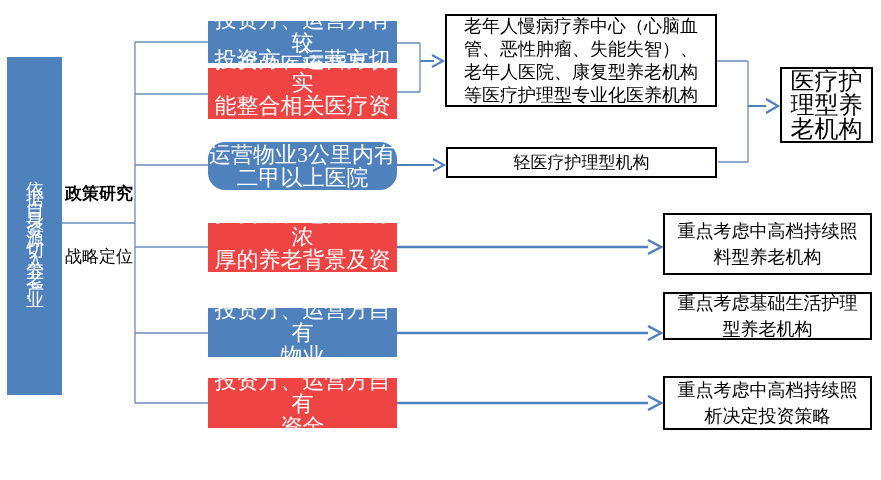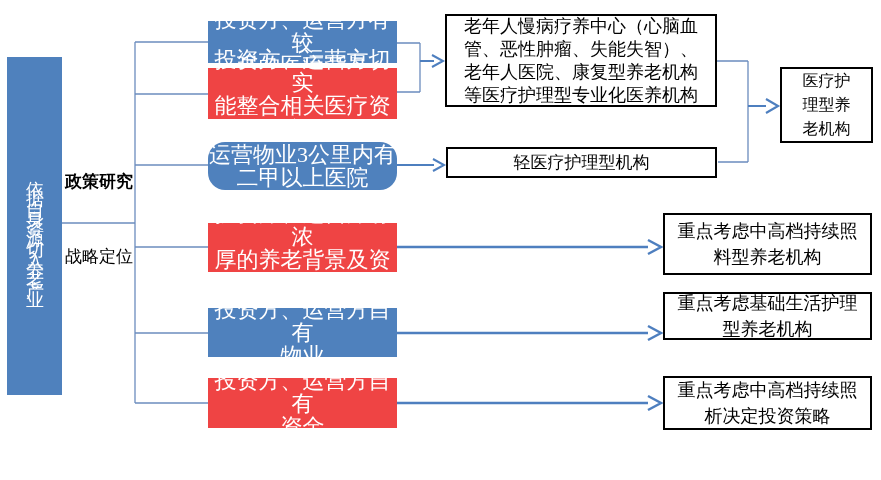--- a/index.html
+++ b/index.html
@@ -72,21 +72,21 @@
       <path d="M397 247 H648 M648 240 L661 247 L648 254" stroke-width="2.5"></path>
       <path d="M397 333 H648 M648 326 L661 333 L648 340" stroke-width="2.5"></path>
       <path d="M397 403 H648 M648 396 L661 403 L648 410" stroke-width="2.5"></path>
     </g>
   </svg>
 
   <div class="abs root-box">
     <div class="root-text">依据自身资源切入养老产业</div>
   </div>
 
-  <div class="abs stage-label stage-bold" style="top:170px;">政策研究</div>
+  <div class="abs stage-label stage-bold" style="top:182px;">政策研究</div>
   <div class="abs stage-label" style="top:245px;">战略定位</div>
 
   <div class="abs fillbox cond blue" style="top:21px;height:42px;">投资方、运营方有较
 强的医疗背景</div>
   <div class="abs fillbox cond teal" style="top:68px;height:51px;">投资方、运营方切实
 能整合相关医疗资源</div>
   <div class="abs fillbox cond blue" style="top:142px;height:48px;border-radius:17px;">运营物业3公里内有
 二甲以上医院</div>
   <div class="abs fillbox cond teal" style="top:223px;height:49px;">投资方、运营方有浓
 厚的养老背景及资源</div>
@@ -94,21 +94,21 @@
 物业</div>
   <div class="abs fillbox cond teal" style="top:378px;height:50px;">投资方、运营方自有
 资金</div>
 
   <div class="abs whitebox" style="left:445px;top:14px;width:272px;height:93px;font-size:18px;line-height:23px;padding:0 4px;">老年人慢病疗养中心（心脑血
 管、恶性肿瘤、失能失智）、
 老年人医院、康复型养老机构
 等医疗护理型专业化医养机构</div>
   <div class="abs whitebox" style="left:446px;top:147px;width:271px;height:31px;font-size:17px;">轻医疗护理型机构</div>
 
-  <div class="abs whitebox" style="left:780px;top:67px;width:93px;height:76px;font-size:16px;line-height:24px;">医疗护
+  <div class="abs whitebox" style="left:780px;top:67px;width:93px;height:76px;font-size:24px;line-height:24px;">医疗护
 理型养
 老机构</div>
 
   <div class="abs whitebox outcome" style="top:213px;height:62px;">重点考虑中高档持续照
 料型养老机构</div>
   <div class="abs whitebox outcome" style="top:292px;height:48px;">重点考虑基础生活护理
 型养老机构</div>
   <div class="abs whitebox outcome" style="top:376px;height:54px;">重点考虑中高档持续照
 析决定投资策略</div>
 

